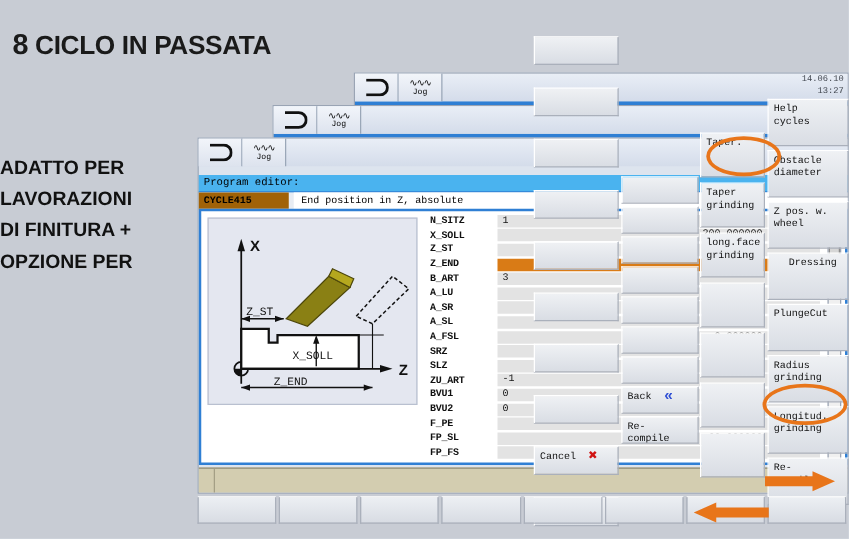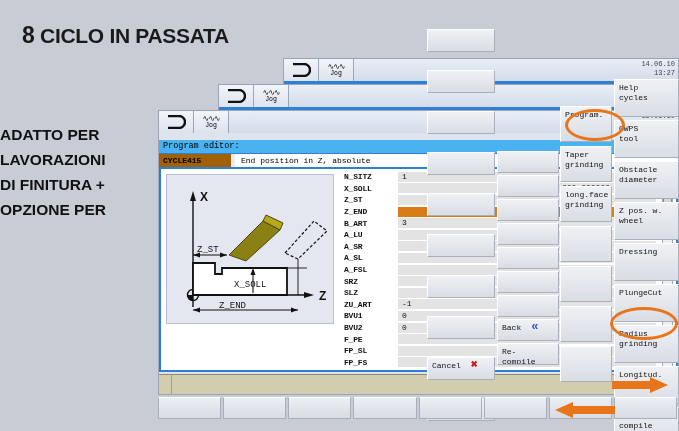--- a/index.html
+++ b/index.html
@@ -4,21 +4,21 @@
 <style>
   html,body{margin:0;padding:0;}
   body{
     width:679px;height:431px;overflow:hidden;position:relative;
     background:#c8ccd4;
     font-family:"Liberation Sans",sans-serif;
   }
 
   
   #slide-title{
-    position:absolute;left:22px;top:22px;
+    position:absolute;left:10px;top:22px;
     font-weight:bold;font-size:21px;color:#1a1a1a;letter-spacing:-0.3px;
     white-space:nowrap;
   }
   #slide-title .num{font-size:23px;}
   #slide-body{
     position:absolute;left:0px;top:122px;width:160px;
     font-weight:bold;font-size:15.5px;line-height:25px;color:#111;
   }
   #slide-body div{white-space:nowrap;}
 
@@ -82,21 +82,21 @@
   .skcol{position:absolute;display:flex;flex-direction:column;}
   .sk{background:linear-gradient(#eff1f4,#d9dde4);border:1px solid #aab0bb;border-top-color:#fff;border-left-color:#fff;
       box-sizing:border-box;font-family:"Liberation Mono",monospace;font-size:8px;line-height:9.5px;color:#111;
       padding:3px 3px 0 4px;overflow:hidden;}
 
   
   #sk-inner{left:427px;top:29px;width:68px;}
   #sk-inner .sk{height:23px;margin-bottom:18px;}
 
   
-  #sk-midA{left:497px;top:151px;width:62px;}
+  #sk-midA{left:497px;top:141px;width:62px;}
   #sk-midA .sk{height:22px;margin-bottom:2px;}
 
   
   #sk-right{left:614px;top:79px;width:65px;}
   #sk-right .sk{height:38px;margin-bottom:3px;}
 
   
   #sk-right2{left:560px;top:106px;width:52px;}
   #sk-right2 .sk{height:36px;margin-bottom:4px;}
 
@@ -403,40 +403,38 @@
     <div class="sk">
       <div class="okrow">
         <span>Back</span>
         <span class="okmark" style="color: rgb(47, 79, 212);">«</span>
       </div>
     </div>
     <div class="sk"><span style="white-space: pre;">Re-
 compile</span></div>
   </div>
 <div class="skcol" id="sk-right2">
-    <div class="sk"><span style="white-space: pre;">Program.</span></div>
+    <div class="sk"><span style="white-space: pre;">Taper.</span></div>
     <div class="sk"><span style="white-space: pre;">Taper
 grinding</span></div>
     <div class="sk"><span style="white-space: pre;">long.face
 grinding</span></div>
     <div class="sk"><span style="white-space: pre;"></span></div>
     <div class="sk"><span style="white-space: pre;"></span></div>
     <div class="sk"><span style="white-space: pre;"></span></div>
     <div class="sk"><span style="white-space: pre;"></span></div>
   </div>
 <div class="skcol" id="sk-right">
     <div class="sk"><span style="white-space: pre;">Help
 cycles</span></div>
-    <div class="sk"><span style="white-space: pre;">GWPS
-tool</span></div>
     <div class="sk"><span style="white-space: pre;">Obstacle
 diameter</span></div>
     <div class="sk"><span style="white-space: pre;">Z pos. w.
 wheel</span></div>
-    <div class="sk"><span style="white-space: pre;">Dressing</span></div>
+    <div class="sk"><span style="white-space: pre; margin-left: 12px;">Dressing</span></div>
     <div class="sk"><span style="white-space: pre;">PlungeCut</span></div>
     <div class="sk"><span style="white-space: pre;">Radius
 grinding</span></div>
     <div class="sk"><span style="white-space: pre;">Longitud.
 grinding</span></div>
     <div class="sk"><span style="white-space: pre;">Re-
 compile</span></div>
   </div>
 
 <div id="sk-bottom">

